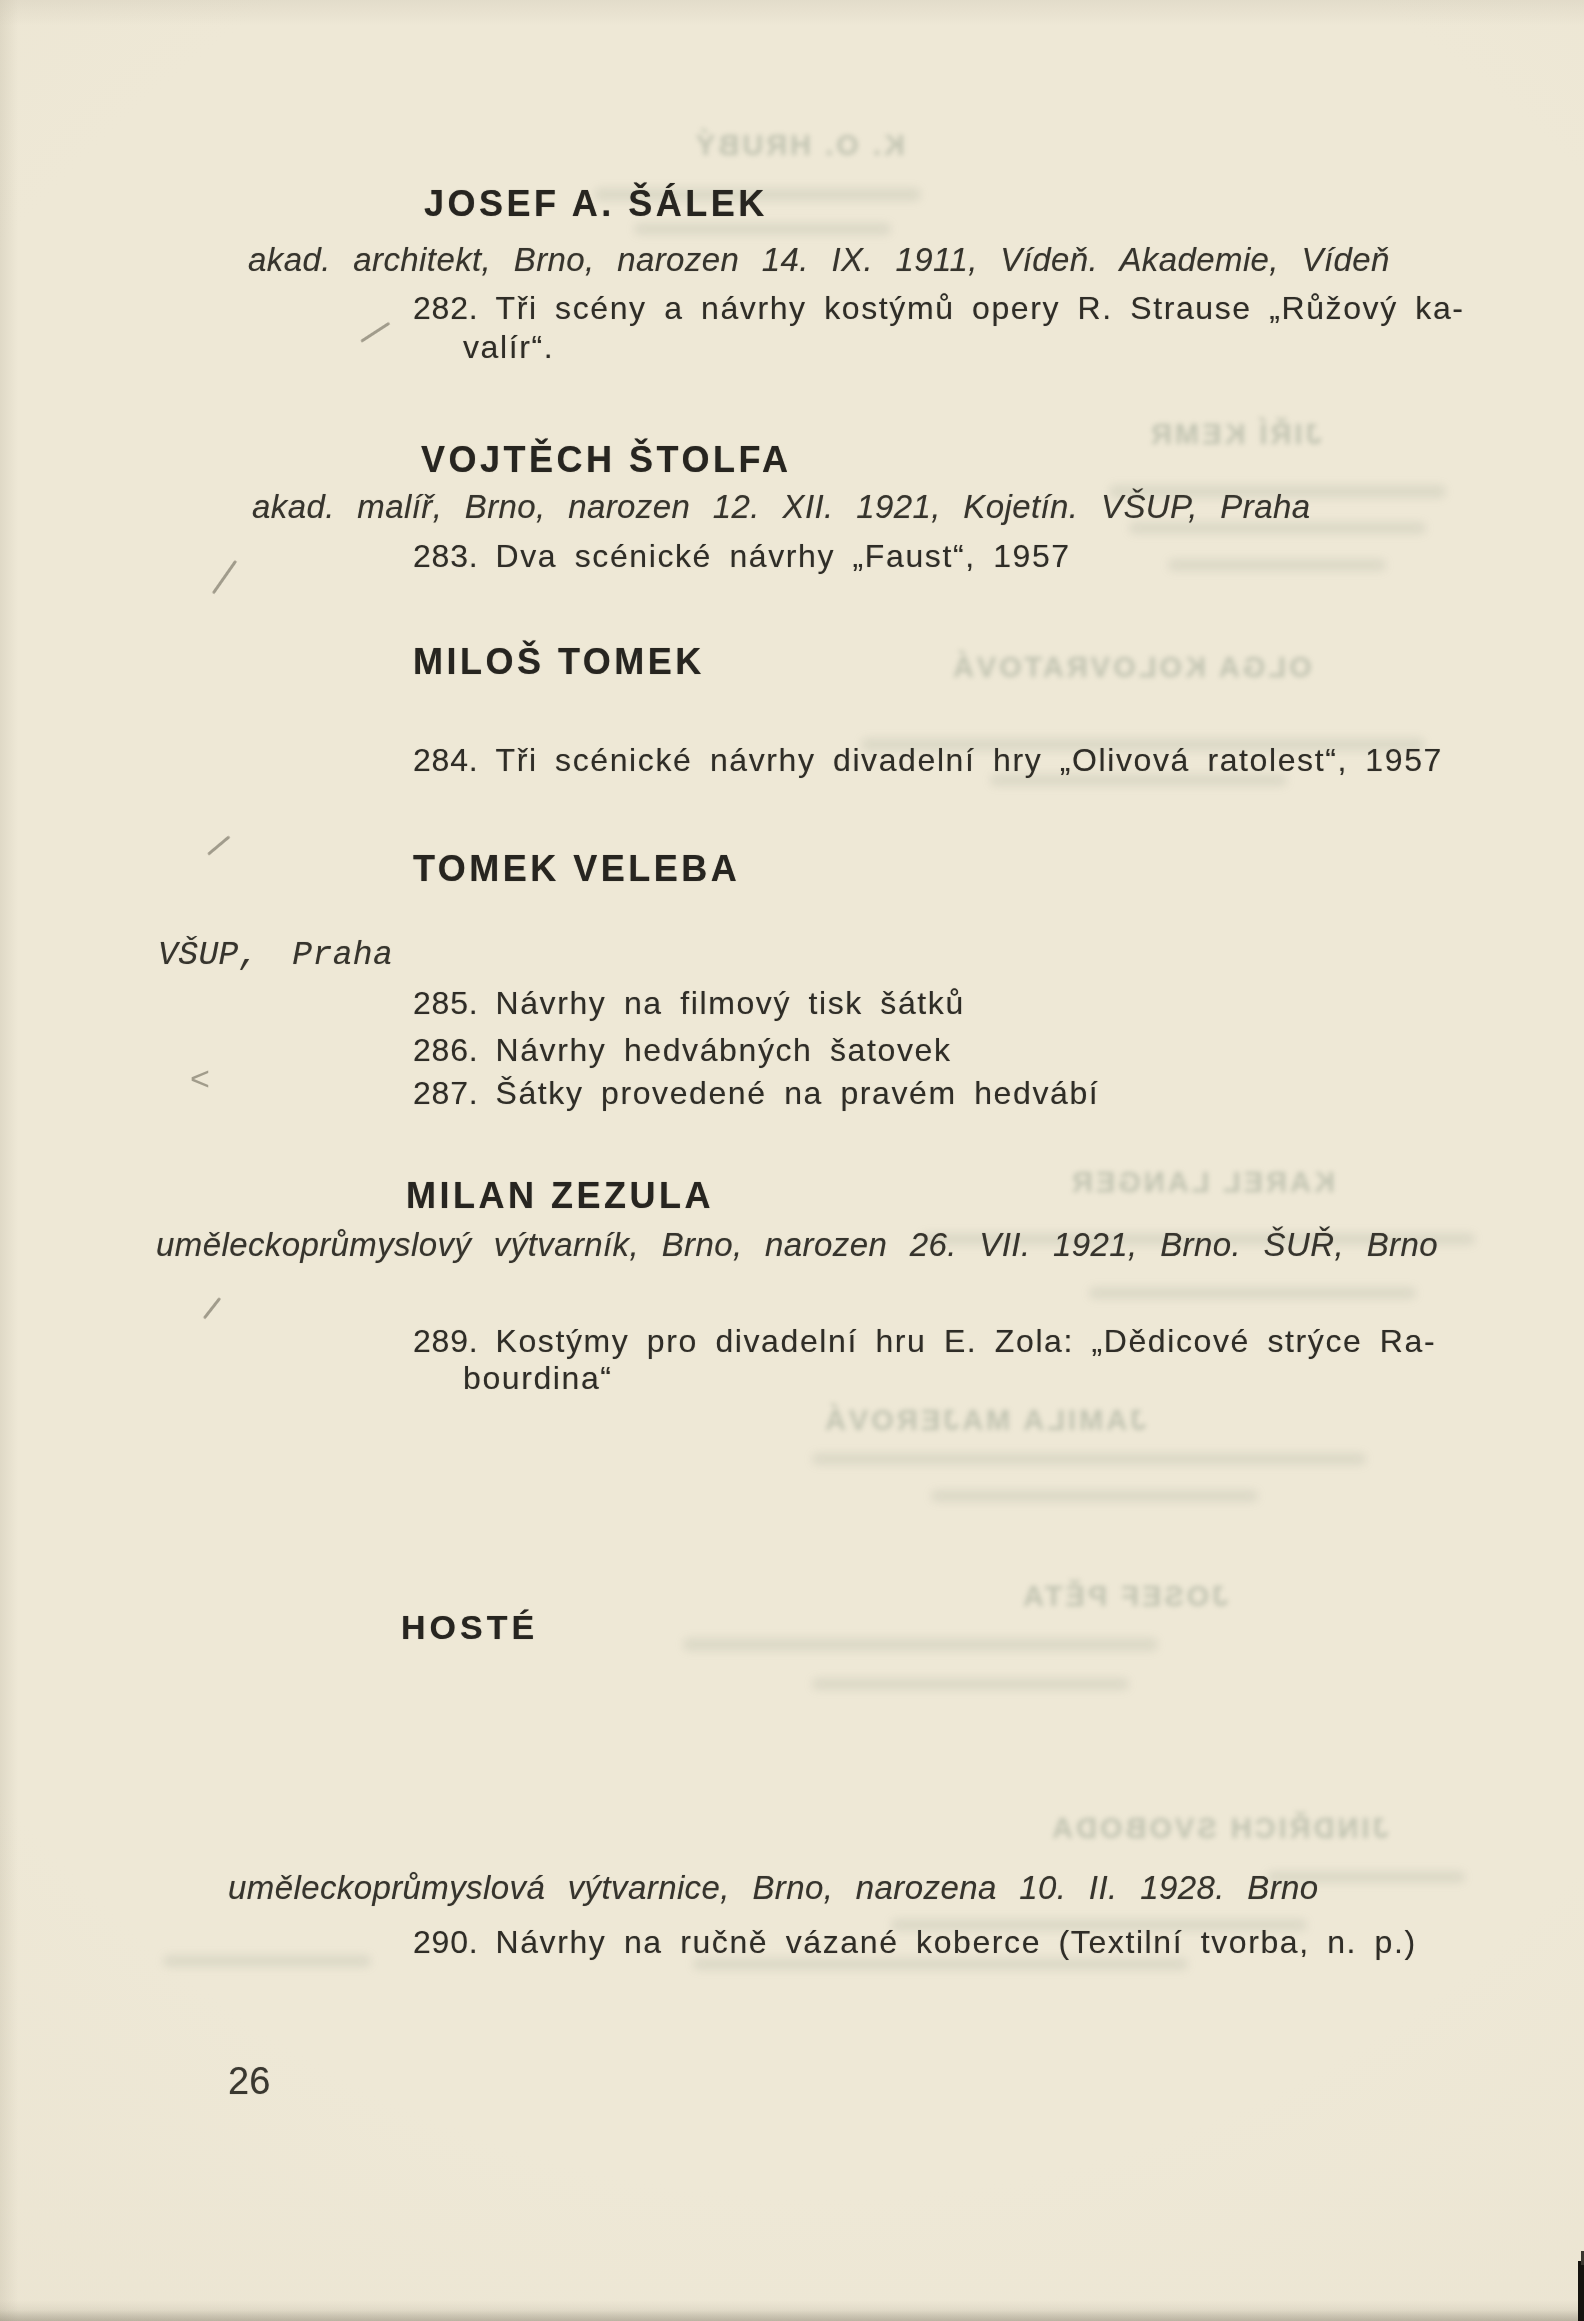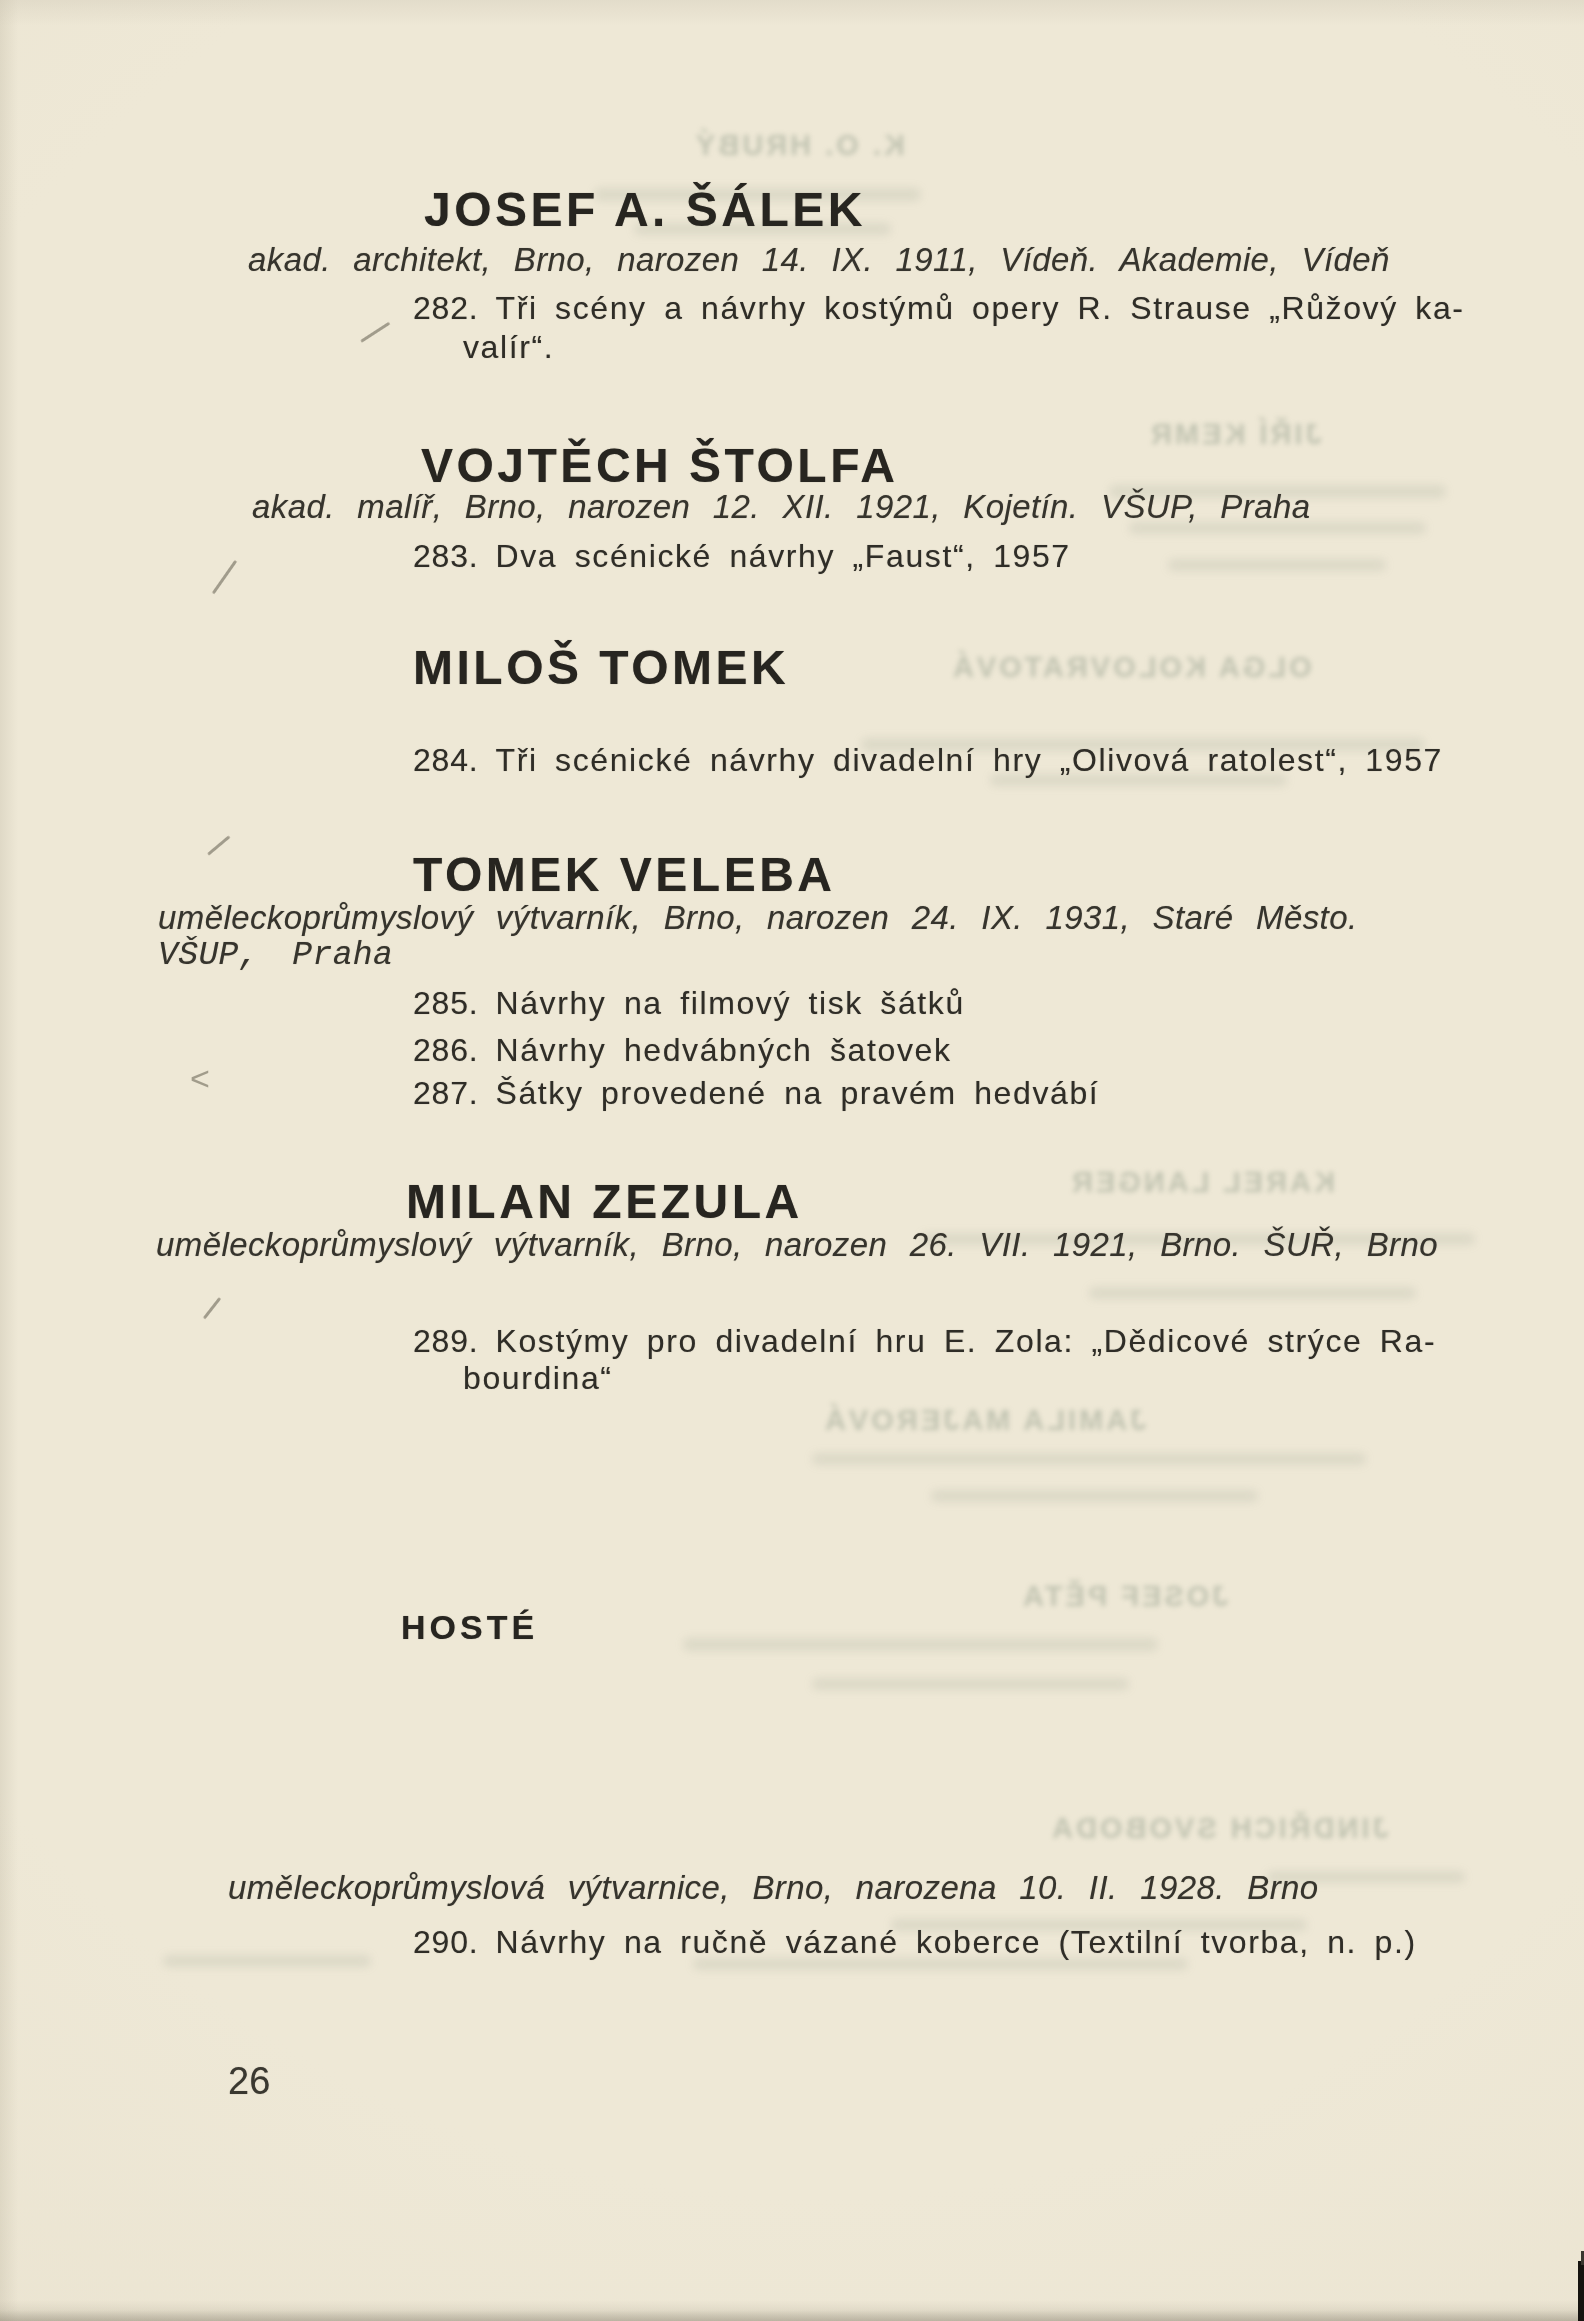--- a/index.html
+++ b/index.html
@@ -11,21 +11,21 @@
     font-family:"Liberation Sans",sans-serif;
     color:#33312b;
     background:
       linear-gradient(180deg, rgba(205,198,180,0.35) 0px, rgba(205,198,180,0) 26px),
       linear-gradient(0deg, rgba(150,142,122,0.30) 0px, rgba(150,142,122,0) 22px),
       linear-gradient(90deg, rgba(170,163,142,0.22) 0px, rgba(170,163,142,0) 18px),
       radial-gradient(125% 92% at 52% 44%, #eee8d6 55%, #eae3d0 82%, #e2dbc6 100%);
   }
   .line{position:absolute;line-height:1;white-space:nowrap;}
   .h{
-    font-weight:bold;font-size:48px;letter-spacing:3.5px;color:#272520;
+    font-weight:bold;font-size:36px;letter-spacing:3.5px;color:#272520;
     text-shadow:0 0 1px rgba(45,42,35,0.45);
   }
   .bio{
     font-style:italic;font-size:33px;letter-spacing:0.4px;word-spacing:13px;
     color:#36342d;text-shadow:0 0 1px rgba(55,52,44,0.35);
   }
   .entry{
     font-size:32px;letter-spacing:1.6px;word-spacing:7px;color:#2f2d27;
     text-shadow:0 0 1px rgba(50,47,40,0.35);
   }
@@ -97,21 +97,20 @@
   <div class="line entry" style="left:413px;top:540px;">
     <span class="num">283.</span><span>Dva scénické návrhy „Faust“, 1957</span>
   </div>
 
   <div class="line h" style="left:413px;top:644px;">MILOŠ TOMEK</div>
   <div class="line entry" style="left:413px;top:744px;">
     <span class="num">284.</span><span>Tři scénické návrhy divadelní hry „Olivová ratolest“, 1957</span>
   </div>
 
   <div class="line h" style="left:413px;top:851px;">TOMEK VELEBA</div>
-  <div class="line bio" style="left:158px;top:901px;">uměleckoprůmyslový výtvarník, Brno, narozen 24. IX. 1931, Staré Město.</div>
   <div class="line bio" style="left:158px;top:939px;font-family:Liberation Mono, monospace;">VŠUP, Praha</div>
   <div class="line entry" style="left:413px;top:987px;">
     <span class="num">285.</span><span>Návrhy na filmový tisk šátků</span>
   </div>
   <div class="line entry" style="left:413px;top:1034px;">
     <span class="num">286.</span><span>Návrhy hedvábných šatovek</span>
   </div>
   <div class="line entry" style="left:413px;top:1077px;">
     <span class="num">287.</span><span>Šátky provedené na pravém hedvábí</span>
   </div>

